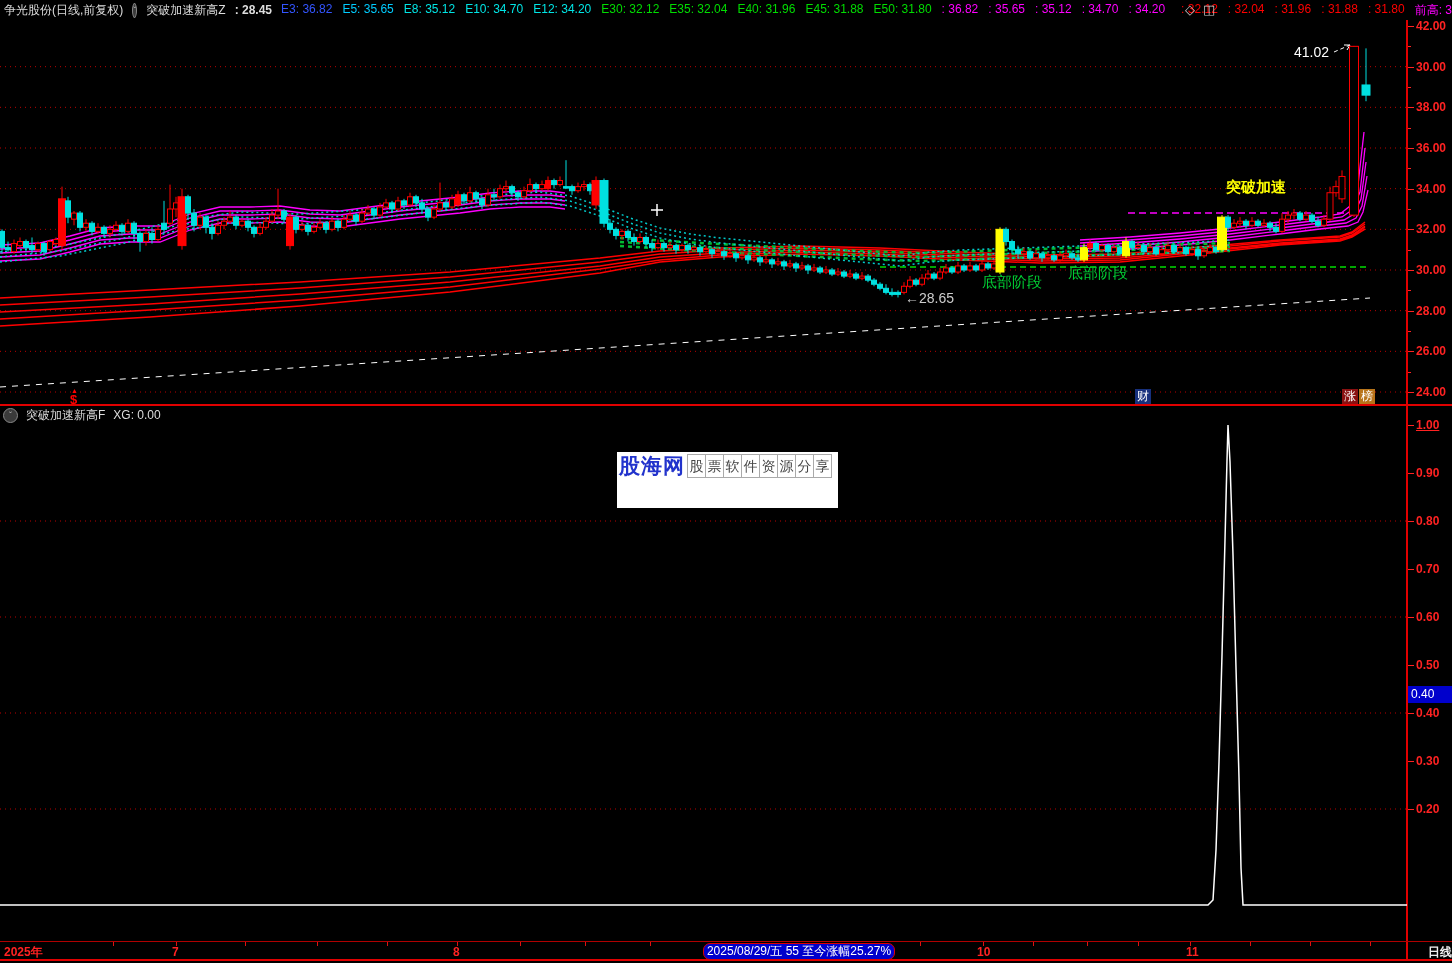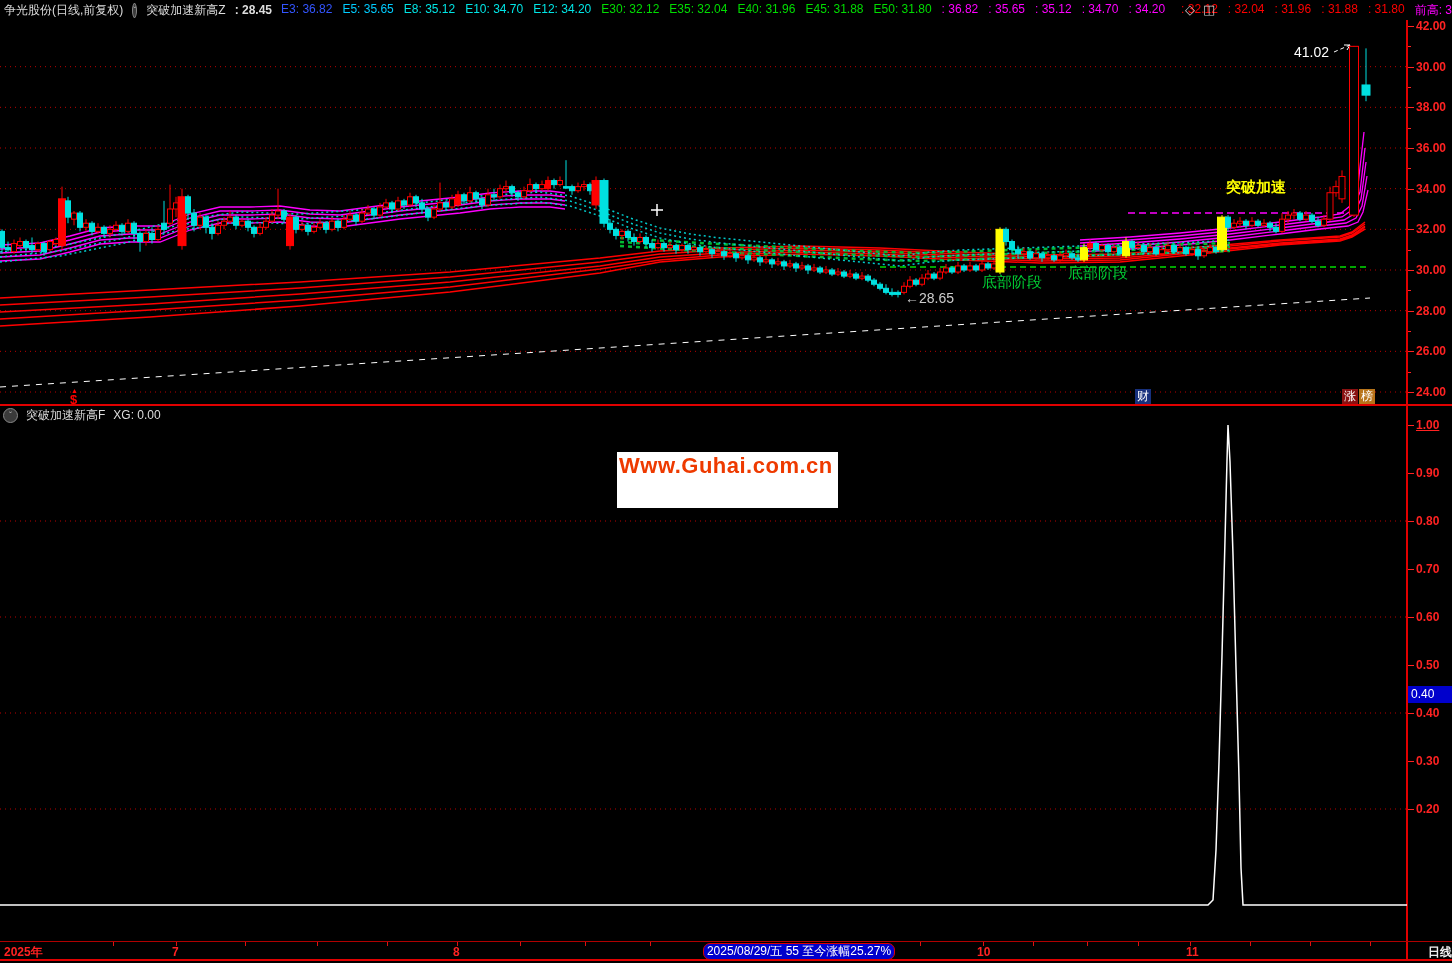--- a/index.html
+++ b/index.html
@@ -645,21 +645,33 @@
       <div class="axis-label" style="top: 282px;">0.40</div>
       <div class="tick" style="top: 289px;"></div>
       <div class="axis-label" style="top: 330px;">0.30</div>
       <div class="tick" style="top: 337px;"></div>
       <div class="axis-label" style="top: 378px;">0.20</div>
       <div class="tick" style="top: 385px;"></div>
     </div>
   <div id="value-box" class="abs">0.40</div>
 
   <div id="watermark" class="abs">
-    <div id="wm-row2">Www.Guhai.com.cn</div>
+    <div id="wm-row1">
+      <span id="wm-left">股海网</span>
+      <span id="wm-cells">
+          <span>股</span>
+          <span>票</span>
+          <span>软</span>
+          <span>件</span>
+          <span>资</span>
+          <span>源</span>
+          <span>分</span>
+          <span>享</span>
+        </span>
+    </div>
   </div>
 
   <div id="date-bar" class="abs">
     <span class="month-label" style="left:4px;">2025年</span>
     <span id="month-labels"><span class="month-label" style="left: 172px;">7</span><span class="month-label" style="left: 453px;">8</span><span class="month-label" style="left: 977px;">10</span><span class="month-label" style="left: 1186px;">11</span></span>
     <span id="date-ticks"><span class="date-tick" style="left: 113px;"></span><span class="date-tick" style="left: 176px;"></span><span class="date-tick" style="left: 245px;"></span><span class="date-tick" style="left: 317px;"></span><span class="date-tick" style="left: 387px;"></span><span class="date-tick" style="left: 457px;"></span><span class="date-tick" style="left: 520px;"></span><span class="date-tick" style="left: 585px;"></span><span class="date-tick" style="left: 650px;"></span><span class="date-tick" style="left: 920px;"></span><span class="date-tick" style="left: 983px;"></span><span class="date-tick" style="left: 1033px;"></span><span class="date-tick" style="left: 1087px;"></span><span class="date-tick" style="left: 1138px;"></span><span class="date-tick" style="left: 1190px;"></span><span class="date-tick" style="left: 1250px;"></span><span class="date-tick" style="left: 1310px;"></span><span class="date-tick" style="left: 1370px;"></span></span>
     <span id="cursor-box" style="left: 703px; width: 190px; border-radius: 7px;">2025/08/29/五 55 至今涨幅25.27%</span>
     <span id="period-cell">日线</span>
   </div>
 

